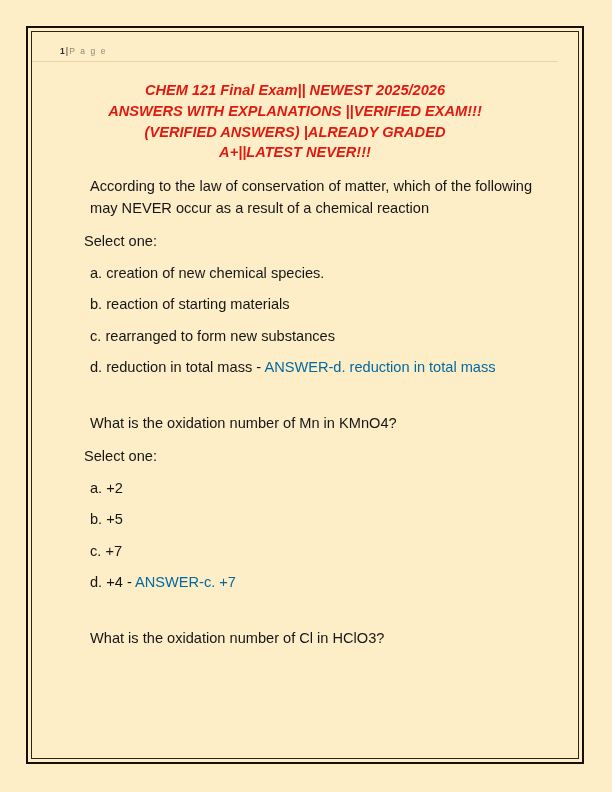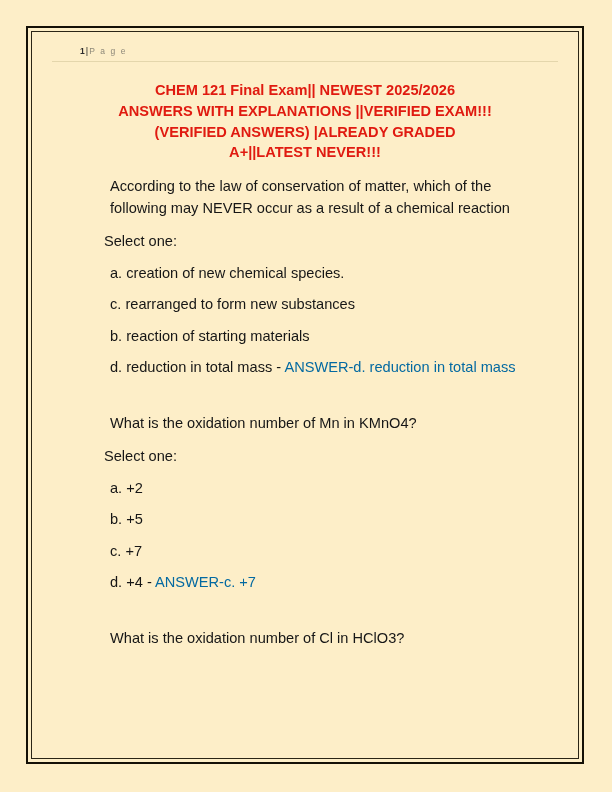--- a/index.html
+++ b/index.html
@@ -34,21 +34,21 @@
     border: 1px solid #2b2516;
     box-sizing: border-box;
   }
 
   .page-content {
     position: absolute;
     left: 0;
     top: 0;
     right: 0;
     bottom: 0;
-    padding: 10px 24px 0 24px;
+    padding: 10px 24px 0 4px;
     box-sizing: border-box;
   }
 
   
   .doc-header {
     padding-left: 28px;
     padding-top: 2px;
     padding-bottom: 3px;
     border-bottom: 1px solid #e4d6ac;
     margin-bottom: 2px;
@@ -75,20 +75,21 @@
     margin: 18px 26px 0 26px;
     text-align: center;
     color: #e01a10;
     font-weight: bold;
     font-size: 14.6px;
     line-height: 20.8px;
   }
   .doc-title .tline {
     display: block;
     white-space: nowrap;
+    font-style: italic;
   }
 
   
   .body-area {
     margin-top: 13px;
     padding-left: 52px;
     padding-right: 20px;
     color: #161616;
     font-size: 14.6px;
     line-height: 21.5px;
@@ -131,22 +132,22 @@
       <span class="tline">(VERIFIED ANSWERS) |ALREADY GRADED</span>
       <span class="tline">A+||LATEST NEVER!!!</span>
     </div>
 
     <div class="body-area">
 
       <div>
         <p class="qtext">According to the law of conservation of matter, which of the following may NEVER occur as a result of a chemical reaction</p>
         <p class="select-one">Select one:</p>
         <p class="opt"><span>a. creation of new chemical species.</span></p>
+        <p class="opt"><span>b. reaction of starting materials</span></p>
         <p class="opt"><span>c. rearranged to form new substances</span></p>
-        <p class="opt"><span>b. reaction of starting materials</span></p>
         <p class="opt last"><span>d. reduction in total mass - </span><span class="ans">ANSWER-d. reduction in total mass</span></p>
       </div>
 
       <div class="q-gap"></div>
 
       <div>
         <p class="qtext">What is the oxidation number of Mn in KMnO4?</p>
         <p class="select-one">Select one:</p>
         <p class="opt"><span>a. +2</span></p>
         <p class="opt"><span>b. +5</span></p>

